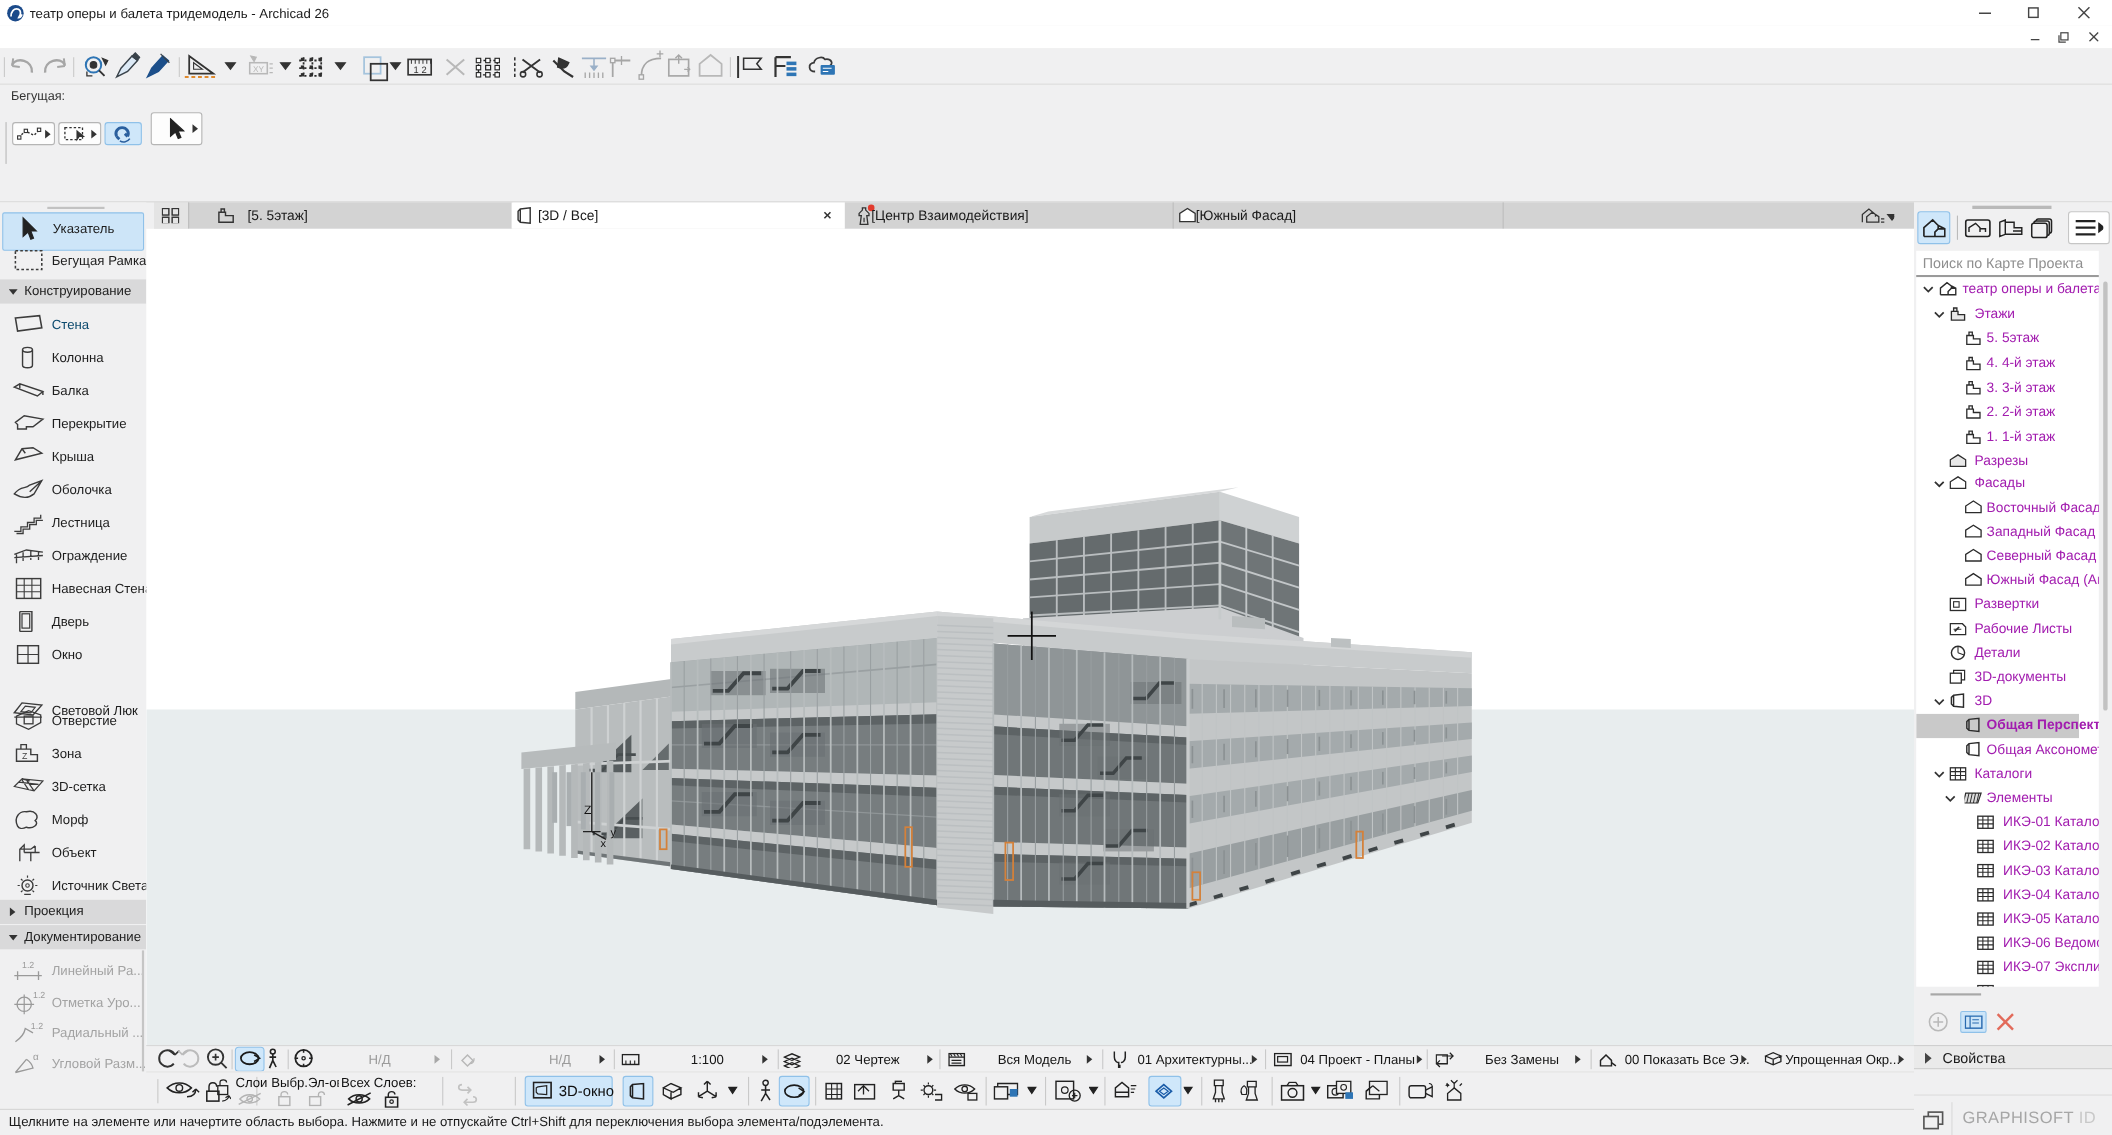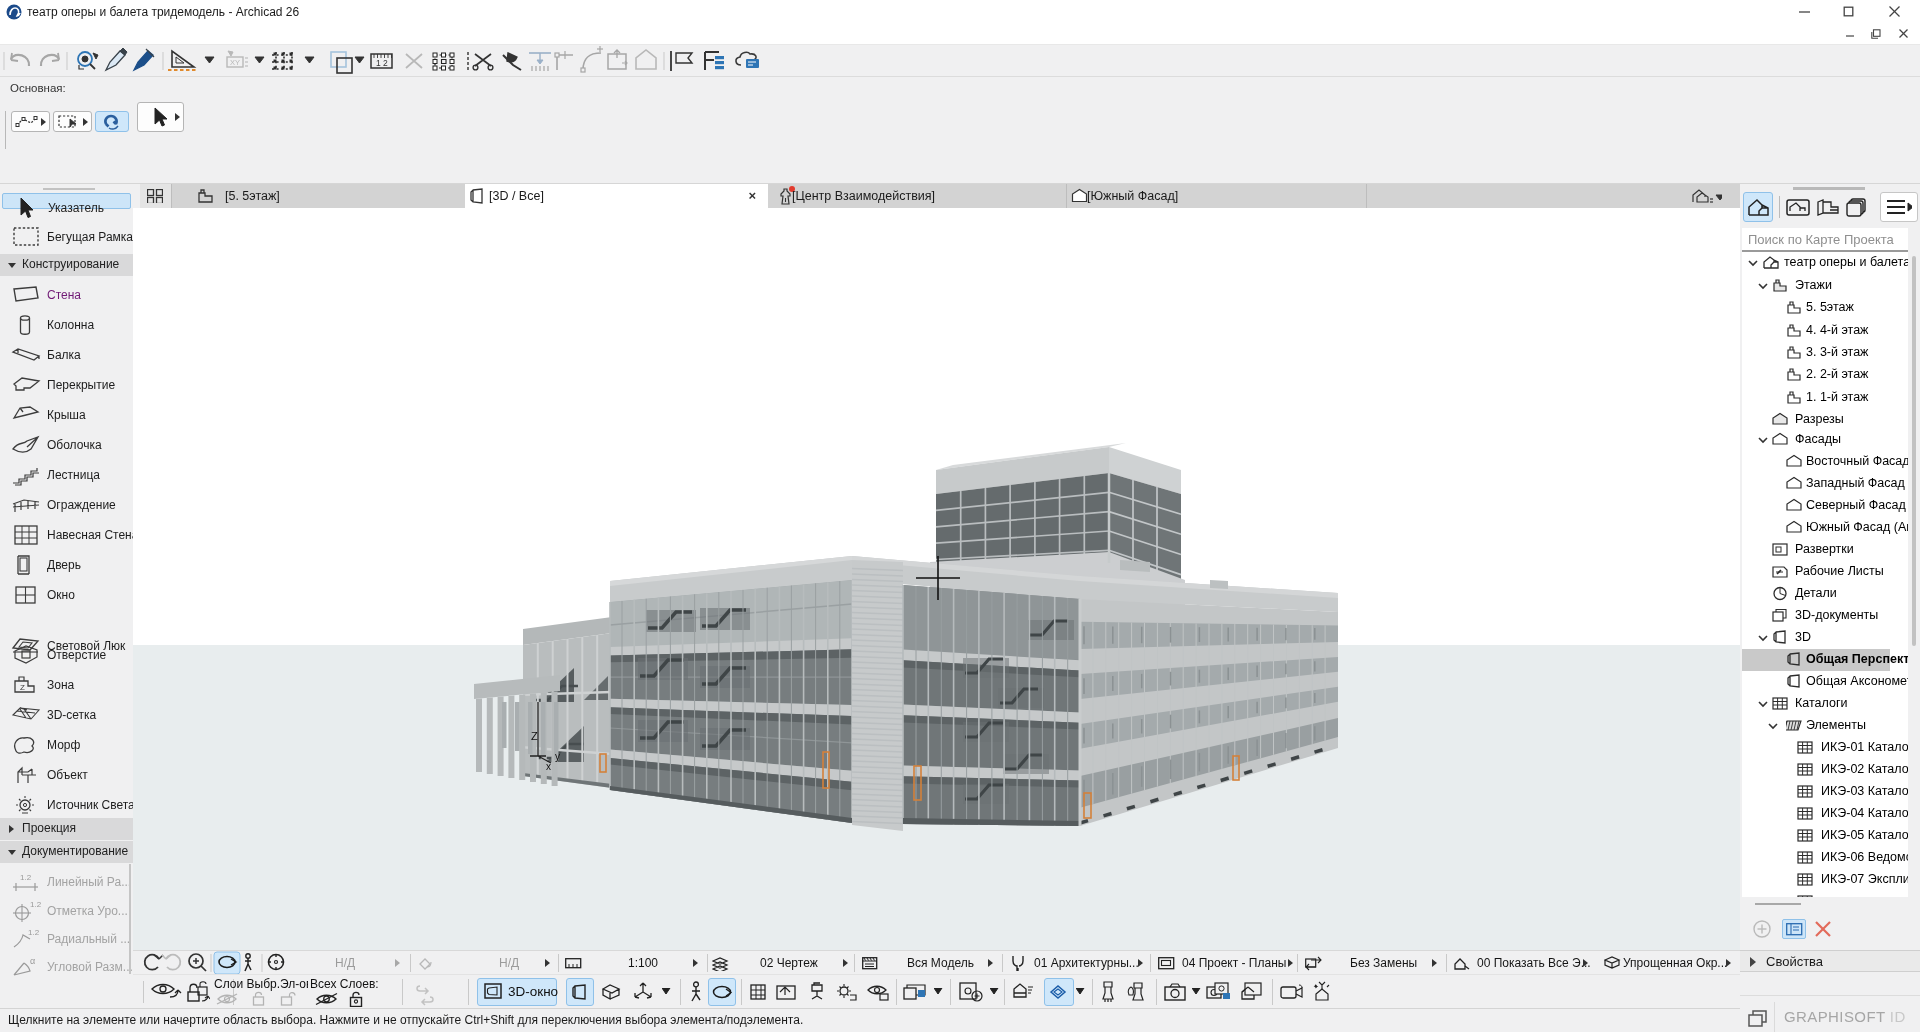--- a/index.html
+++ b/index.html
@@ -5,27 +5,27 @@
 .abs{position:absolute;}
 .titlebar{left:0;top:0;width:1920px;height:23px;background:#ffffff;}
 .title-text{left:27px;top:4.5px;font-size:12px;color:#1a1a1a;}
 .menubar{left:0;top:23px;width:1920px;height:22px;background:#ffffff;border-bottom:1px solid #e8e8e8;}
 .menu-item{display:inline-block;font-size:12px;color:#111;padding:4px 7.5px 0 7.5px;}
 .toolbar{left:0;top:45px;width:1920px;height:32px;background:#f0f0f1;border-bottom:1px solid #dcdcdc;}
 .osn{left:0;top:78px;width:1920px;height:106px;background:#f0f0f1;border-bottom:1px solid #d6d6d6;}
 .tabbar{left:140px;top:184px;width:1600px;height:24px;background:#d3d3d3;}
 .tab{position:absolute;top:0;height:24px;font-size:12.5px;color:#1a1a1a;text-align:center;}
 .tbx{left:0;top:184px;width:133px;height:824px;background:#f0f0f1;}
-.tbx-item{position:absolute;left:2px;width:129px;height:16px;font-size:12px;color:#1d1d1d;}
+.tbx-item{position:absolute;left:2px;width:129px;height:35px;font-size:12px;color:#1d1d1d;}
 .tbx-label{position:absolute;left:45px;top:7px;white-space:nowrap;}
 .tbx-head{position:absolute;left:0px;width:133px;height:22px;background:#d9d9da;font-size:12px;color:#222;white-space:nowrap;overflow:hidden;}
 .viewport{left:133px;top:208px;width:1607px;height:742px;background:#ffffff;}
 .nav{left:1740px;top:184px;width:180px;height:848px;background:#f0f0f1;}
 .navtree{position:absolute;left:2px;top:68px;width:166px;height:645px;background:#ffffff;overflow:hidden;}
-.trow{position:absolute;left:0;width:148px;height:22px;white-space:nowrap;font-size:12.5px;color:#000000;}
+.trow{position:absolute;left:0;width:148px;height:22px;white-space:nowrap;font-size:12.5px;color:#a21caf;}
 .row1{left:133px;top:950px;width:1607px;height:24px;background:#f0f0f1;border-top:1px solid #d8d8d8;}
 .row2{left:133px;top:974px;width:1607px;height:34px;background:#f0f0f1;border-top:1px solid #e3e3e3;}
 .statusbar{left:0;top:1008px;width:1740px;height:24px;background:#f0f0f1;border-top:1px solid #d4d4d4;font-size:12px;color:#1a1a1a;}
 .q-lbl{position:absolute;top:5px;font-size:12px;color:#151515;white-space:nowrap;}
 .q-na{color:#9b9b9b;}
 .tri{position:absolute;width:0;height:0;border-top:4px solid transparent;border-bottom:4px solid transparent;}
 
 .sep{position:absolute;width:1px;background:#c9c9c9;}
 .bluebtn{position:absolute;background:#cfe7fa;border:1px solid #8fc1e9;border-radius:3px;}
 svg{display:block;}
@@ -166,21 +166,21 @@
       <rect x="715" y="11" width="9" height="3.2" rx="0" stroke="#2e75b5" stroke-width="0" fill="#2e75b5"></rect>
       <rect x="715" y="16" width="9" height="3.2" rx="0" stroke="#2e75b5" stroke-width="0" fill="#2e75b5"></rect>
       <rect x="715" y="21" width="9" height="3.2" rx="0" stroke="#2e75b5" stroke-width="0" fill="#2e75b5"></rect>
       <path d="M741 20 C735 20 734 13 740 12 C741 7 748 6 750 9 C756 8 758 13 754 15" stroke="#3a3a3a" stroke-width="1.6" fill="none"></path>
       <rect x="746" y="14" width="13" height="9" rx="1" fill="#2e75b5"></rect>
       <line x1="748" y1="17" x2="756" y2="17" stroke="#fff" stroke-width="1"></line>
       <line x1="748" y1="20" x2="753" y2="20" stroke="#fff" stroke-width="1"></line>
     </svg>
   </div>
 <div class="abs osn">
-    <div class="abs" style="left:10px;top:4px;font-size:11.5px;color:#333">Основная:</div>
+    <div class="abs" style="left:10px;top:4px;font-size:11.5px;color:#333">Бегущая:</div>
     <div class="abs" style="left:5px;top:33px;width:1px;height:38px;background:#b8b8b8"></div>
     <div class="abs" style="left:11px;top:33px;width:39px;height:21px;background:#fdfdfd;border:1px solid #b5b5b5;border-radius:3px">
       <svg class="" style="position:absolute;left:3px;top:3px" width="24" height="14" viewBox="0 0 24 14">
         <g stroke-dasharray="2 1.6">
           <path d="M2 10 L8 4 L16 8 L21 3" stroke="#333" stroke-width="1.3" fill="none"></path>
         </g>
         <rect x="1" y="8.5" width="3" height="3" rx="0" stroke="#333" stroke-width="1" fill="#fff"></rect>
         <rect x="7" y="2.5" width="3" height="3" rx="0" stroke="#333" stroke-width="1" fill="#fff"></rect>
         <rect x="19" y="1.5" width="3" height="3" rx="0" stroke="#333" stroke-width="1" fill="#fff"></rect>
       </svg>
@@ -285,21 +285,21 @@
       </div>
       <div class="tbx-label" style="color:#1d1d1d">Бегущая Рамка</div>
     </div>
     <div class="tbx-head" style="top:70px;padding:3px 0 0 22px"><span style="position:absolute;left:8px;top:9px;width:0;height:0;border-top:5px solid #333;border-left:4px solid transparent;border-right:4px solid transparent"></span>Конструирование</div>
     <div class="tbx-item" style="top:97px;">
       <div style="position:absolute;left:8px;top:2px">
         <svg class="" style="position:absolute;left:0px;top:0px" width="34" height="24" viewBox="0 0 34 24">
           <path d="M4 6 L26 4 L28 15 L6 18 Z" stroke="#3c3c3c" stroke-width="1.4" fill="none"></path>
         </svg>
       </div>
-      <div class="tbx-label" style="color:#701a75">Стена</div>
+      <div class="tbx-label" style="color:#0c4a6e">Стена</div>
     </div>
     <div class="tbx-item" style="top:127px;">
       <div style="position:absolute;left:8px;top:2px">
         <svg class="" style="position:absolute;left:0px;top:0px" width="34" height="24" viewBox="0 0 34 24">
           <ellipse cx="15" cy="5" rx="4.5" ry="2.2" stroke="#3c3c3c" stroke-width="1.3" fill="none"></ellipse>
           <path d="M10.5 5 L10.5 19 C10.5 22 19.5 22 19.5 19 L19.5 5" stroke="#3c3c3c" stroke-width="1.3" fill="none"></path>
         </svg>
       </div>
       <div class="tbx-label" style="color:#1d1d1d">Колонна</div>
     </div>

